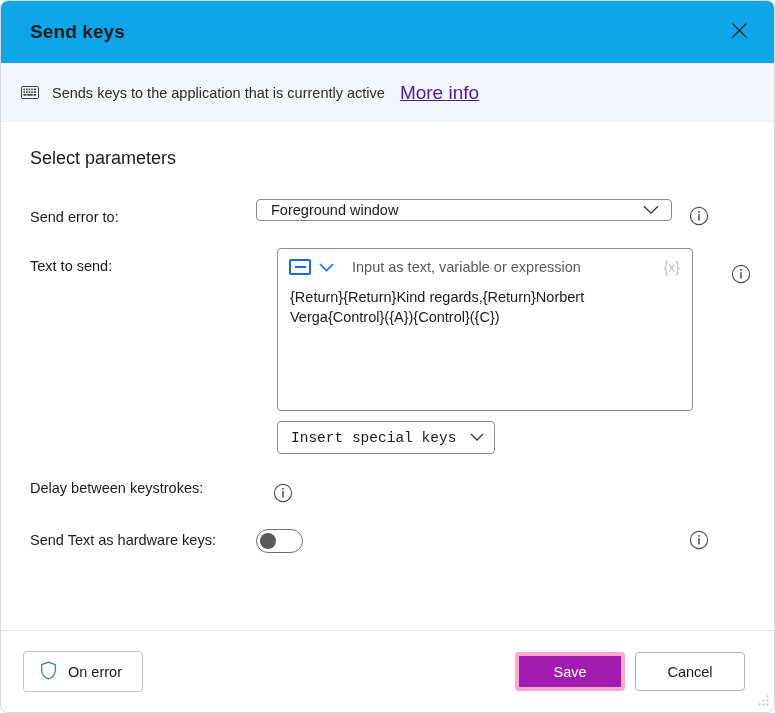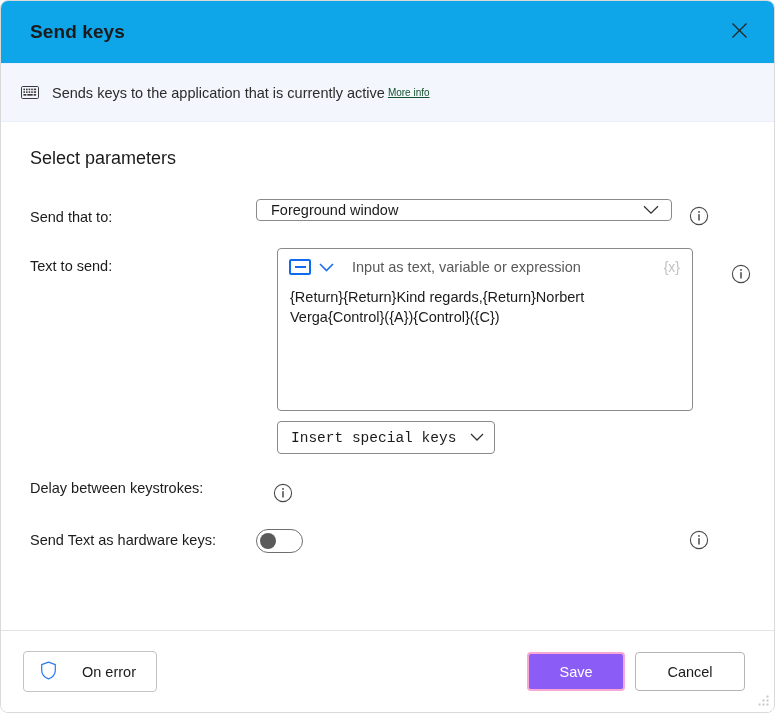--- a/index.html
+++ b/index.html
@@ -76,25 +76,25 @@
     display: flex;
     align-items: center;
     justify-content: center;
     color: #3b3b3b;
   }
   .banner-text {
     font-size: 14.5px;
     color: #2b2b2b;
   }
   .banner-link {
-    font-size: 10px;
-    color: #14532d;
+    font-size: 19px;
+    color: #4c1d95;
     text-decoration: underline;
     cursor: pointer;
-    margin-left: 3px;
+    margin-left: 15px;
   }
 
   
   .body {
     flex: 1 1 auto;
     padding: 26px 0 0 0;
     overflow: hidden;
     position: relative;
   }
 
@@ -316,33 +316,33 @@
     cursor: pointer;
     display: flex;
     align-items: center;
     justify-content: center;
   }
   .btn-onerror {
     border: 1px solid #c4c4c4;
     background: #ffffff;
     color: #1b1b1b;
     padding: 0 20px 0 16px;
-    gap: 25px;
+    gap: 11px;
     height: 41px;
   }
   .footer-right {
     margin-left: auto;
     display: flex;
     gap: 10px;
   }
   .btn-save {
-    background: #8b5cf6;
-    border: 2px solid #f9a8d4;
+    background: #a21caf;
+    border: 4px solid #f9a8d4;
     color: #ffffff;
-    width: 98px;
+    width: 110px;
     font-weight: normal;
   }
   .btn-cancel {
     background: #ffffff;
     border: 1px solid #b5b5b5;
     color: #1b1b1b;
     width: 110px;
   }
   .grip {
     position: absolute;
@@ -388,21 +388,21 @@
     </div>
     <span class="banner-text">Sends keys to the application that is currently active</span>
     <a class="banner-link">More info</a>
   </div>
 
   <div class="body">
 
     <div class="section-title">Select parameters</div>
 
     <div class="row">
-      <div class="row-label">Send that to:</div>
+      <div class="row-label">Send error to:</div>
       <div class="row-control">
         <div class="select-box">
           <span>Foreground window</span>
           <span class="chev">
             <svg width="16" height="10" viewBox="0 0 16 10">
                 <path d="M1 1.2 L8 8.2 L15 1.2" stroke="#333" stroke-width="1.3" fill="none"></path>
               </svg>
           </span>
         </div>
       </div>

